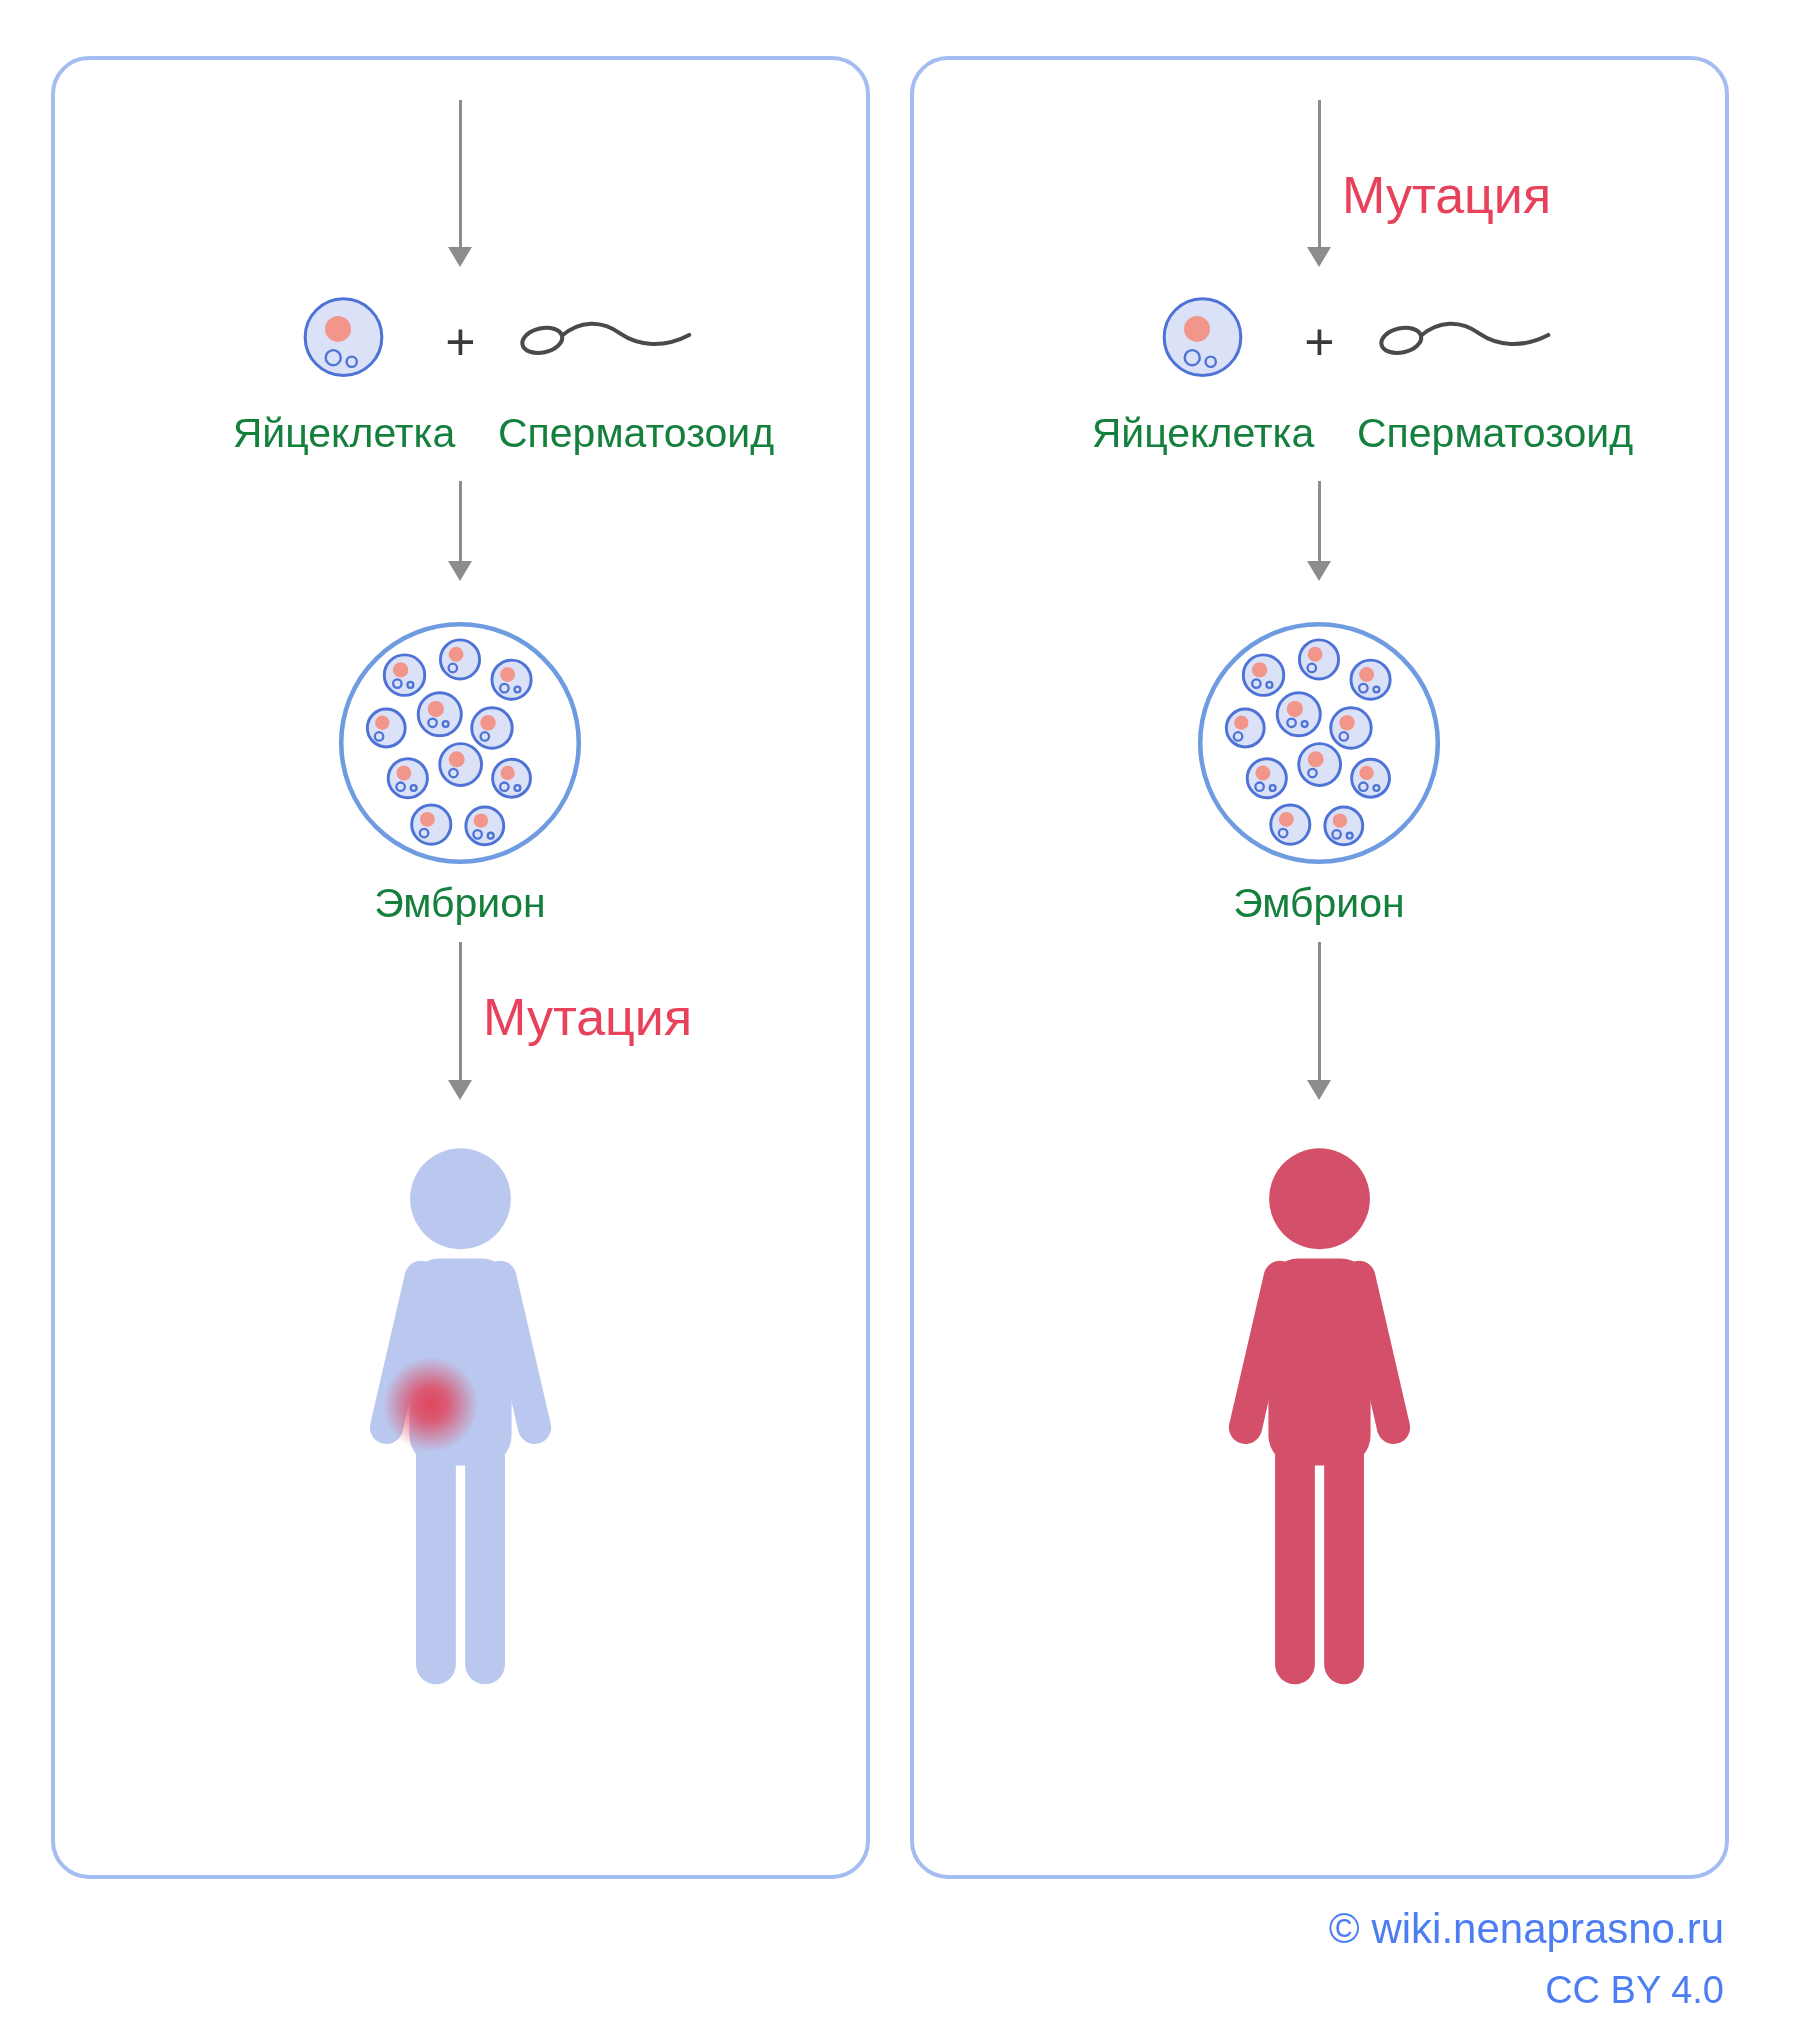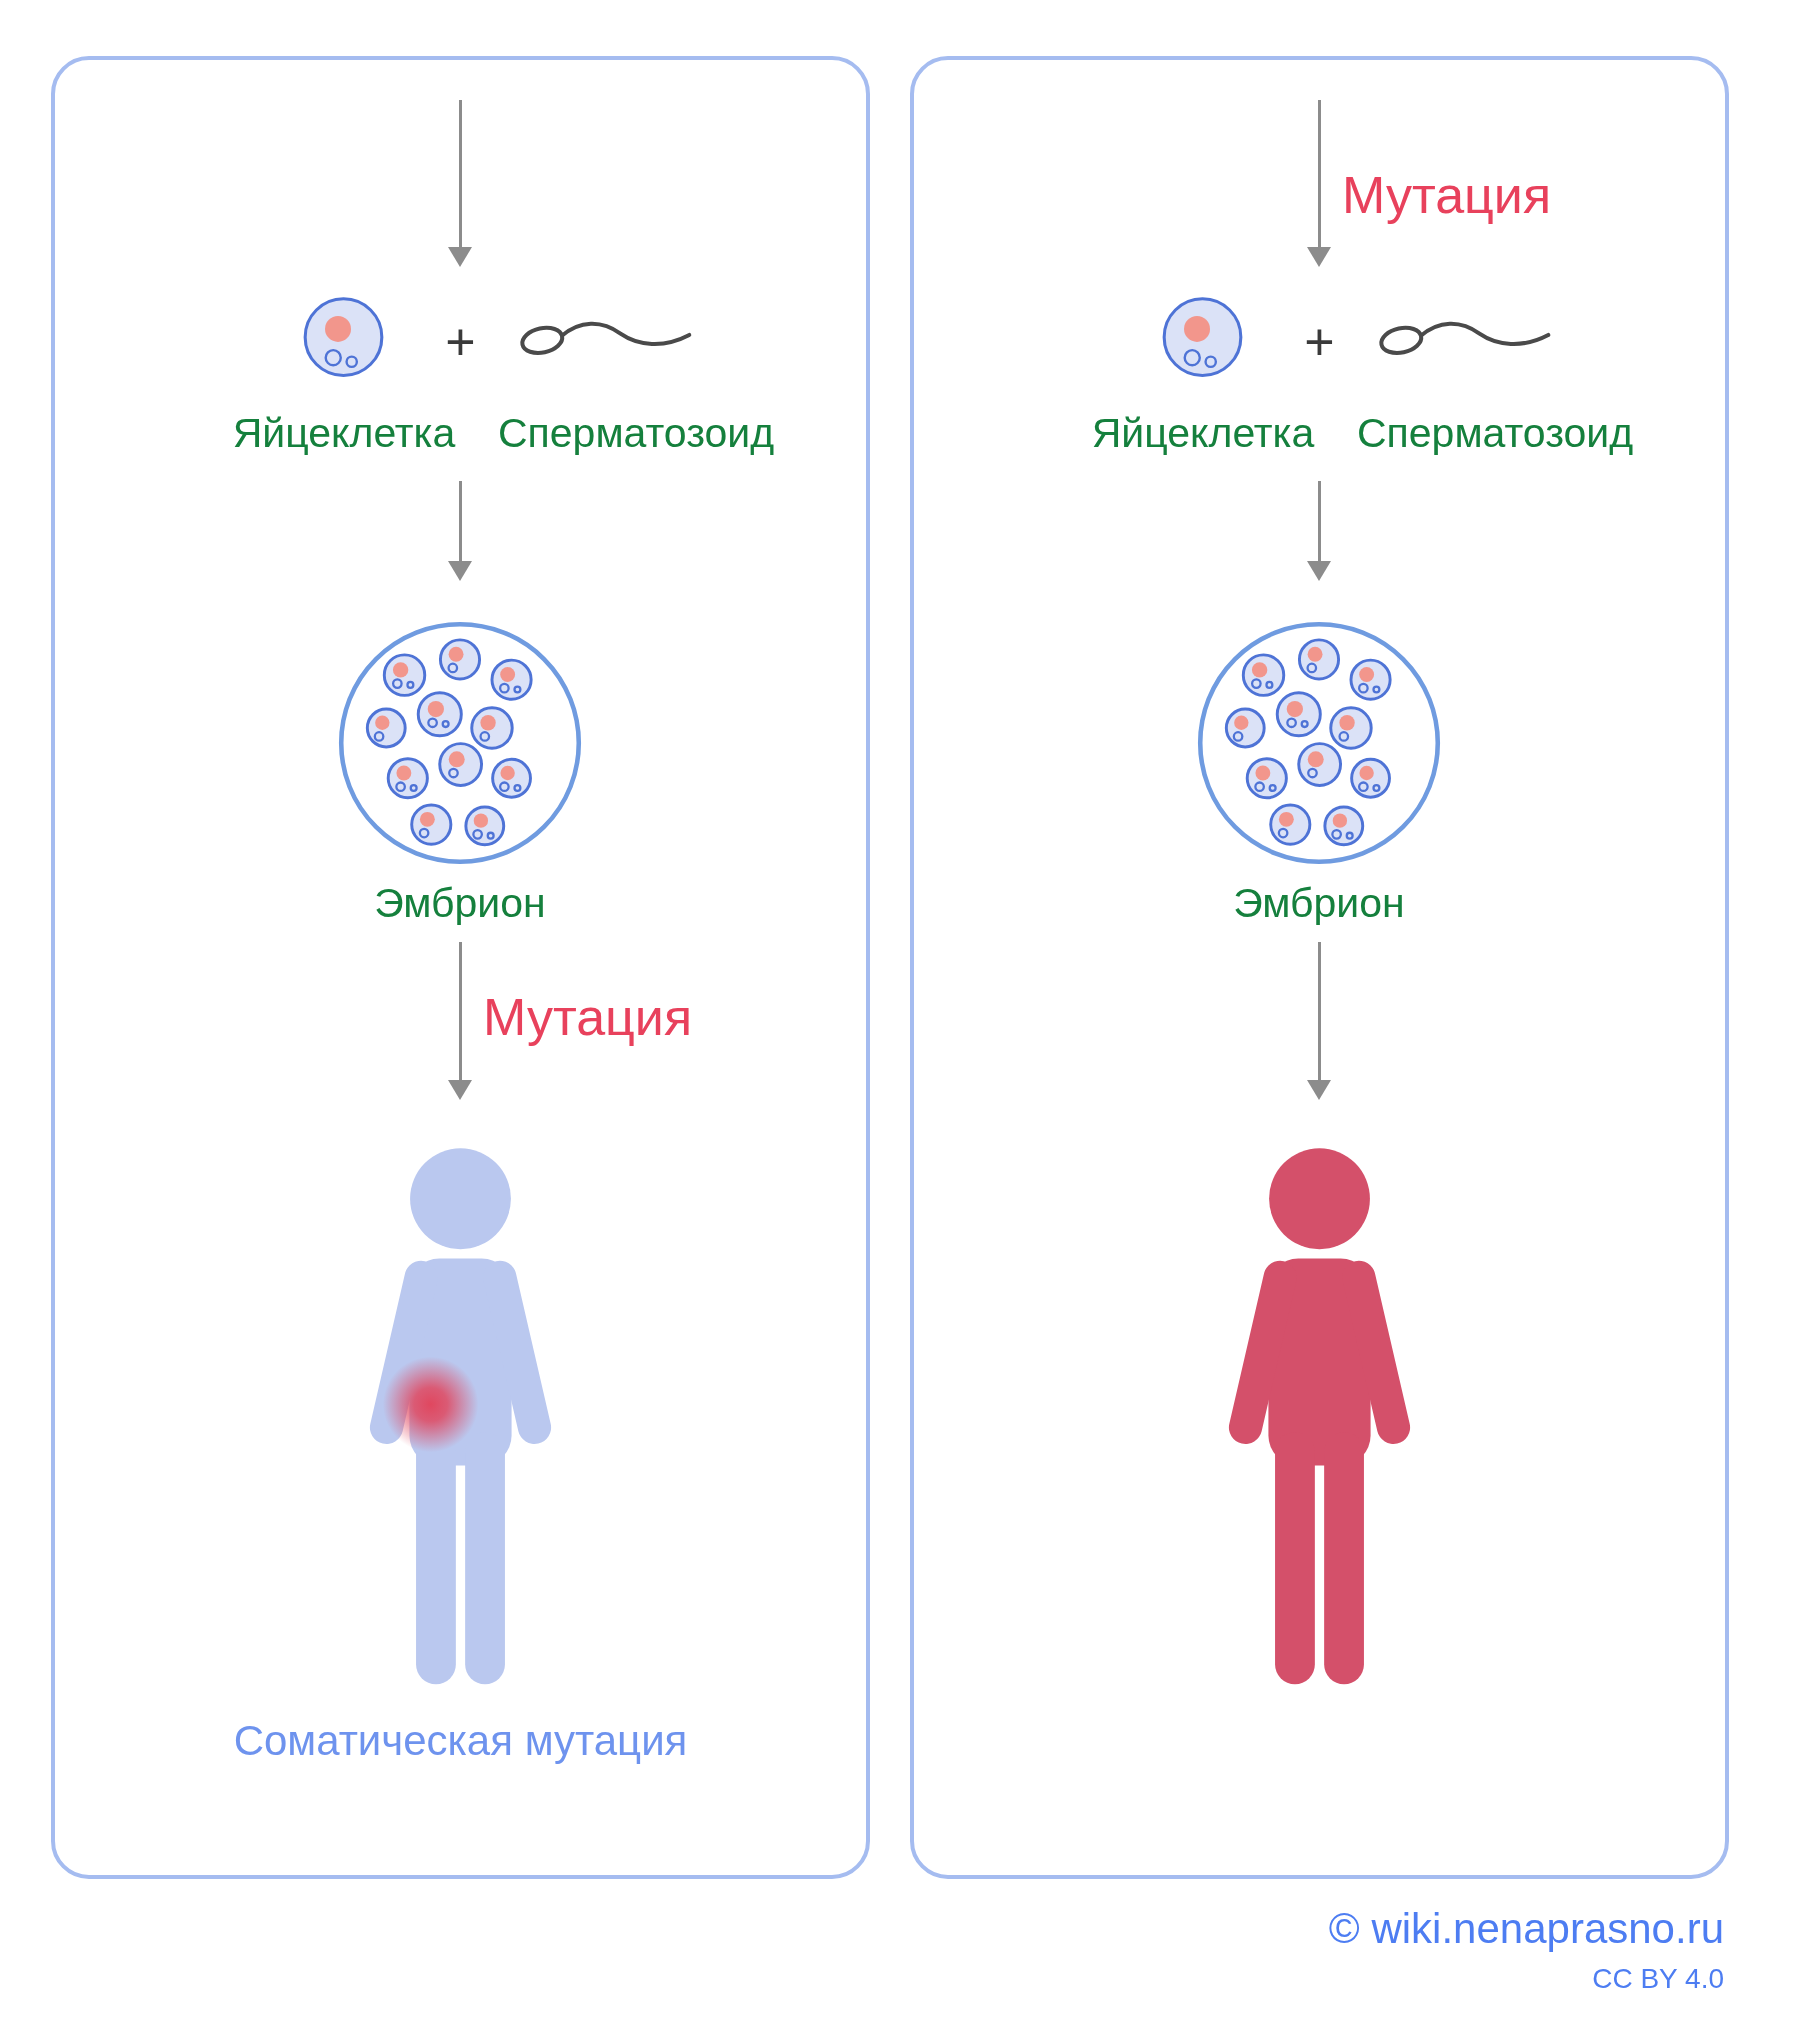--- a/index.html
+++ b/index.html
@@ -98,21 +98,21 @@
   .sperm-head   { fill: #ffffff; stroke: #4a4a4a; stroke-width: 6px; }
 
   .footer {
     position: absolute;
     right: 70px;
     top: 1905px;
     text-align: right;
     color: var(--footer-blue, #4d7df2);
   }
   .footer .attribution { font-size: 42px; }
-  .footer .license { font-size: 28px; margin-top: 10px; }
+  .footer .license { font-size: 38px; margin-top: 16px; }
 </style>
 </head>
 <body>
 
 <div class="stage">
 
   <section class="panel" id="panel-left">
 
     <div class="arrow arrow-1">
       <div class="shaft"></div>
@@ -207,21 +207,20 @@
         <circle cx="165" cy="78" r="76"></circle>
         <rect x="88" y="168" width="154" height="312" rx="45"></rect>
         <rect x="84" y="172" width="50" height="282" rx="25" transform="rotate(13 109 182)"></rect>
         <rect x="196" y="172" width="50" height="282" rx="25" transform="rotate(-13 221 182)"></rect>
         <rect x="98" y="430" width="60" height="380" rx="30"></rect>
         <rect x="172" y="430" width="60" height="380" rx="30"></rect>
       </g>
       <circle cx="120" cy="388" r="72" fill="url(#tumorSpot)"></circle>
     </svg>
 
-    <div class="caption">Соматическая мутация</div>
   </section>
 
   <section class="panel" id="panel-right">
 
     <div class="mutation mutation-top">Мутация</div>
 
     <div class="arrow arrow-1">
       <div class="shaft"></div>
       <div class="head"></div>
     </div>

